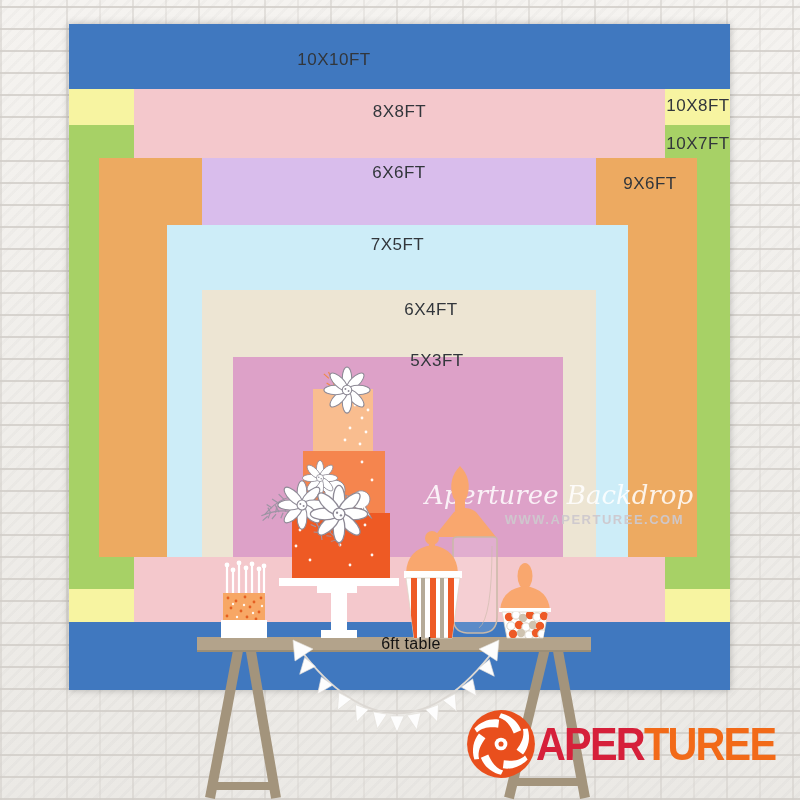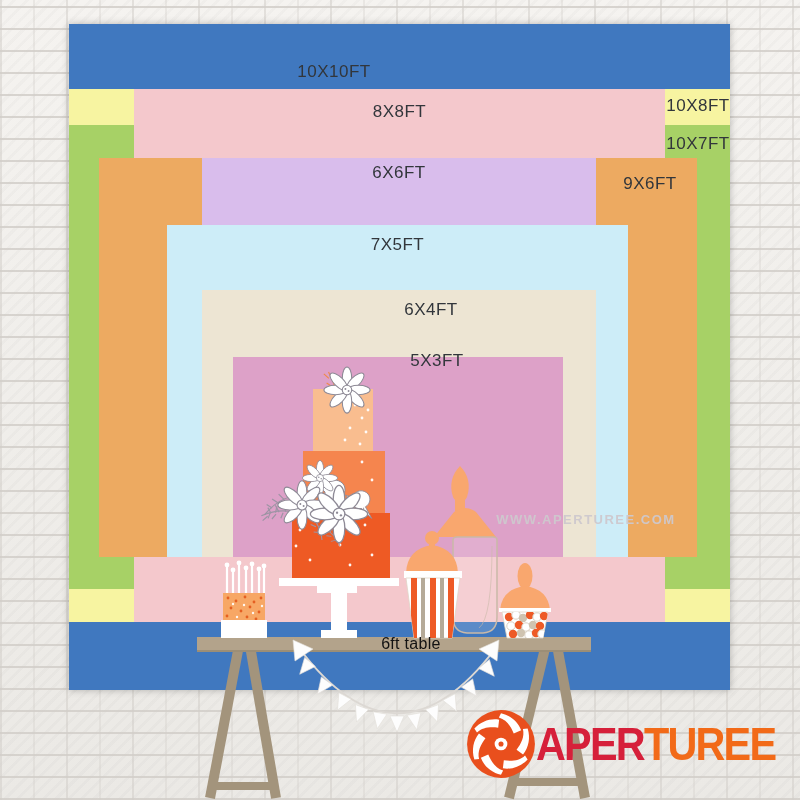--- a/index.html
+++ b/index.html
@@ -20,35 +20,35 @@
   .r-10x7 {left:69px; top:125px; width:661px;height:464px;}
   .r-8x8  {left:134px;top:89px;  width:531px;height:533px;}
   .r-9x6  {left:99px; top:158px; width:598px;height:399px;}
   .r-6x6  {left:202px;top:158px; width:394px;height:399px;}
   .r-7x5  {left:167px;top:225px; width:461px;height:332px;}
   .r-6x4  {left:202px;top:290px; width:394px;height:267px;}
   .r-5x3  {left:233px;top:357px; width:330px;height:200px;}
   
   .size-label{position:absolute;font-size:17px;color:#32363b;letter-spacing:.5px;
     text-align:center;white-space:nowrap;z-index:40;}
-  .l-10x10{left:69px; top:62px; width:530px;}
+  .l-10x10{left:69px; top:50px; width:530px;}
   .l-8x8  {left:134px;top:102px;width:531px;}
   .l-10x8 {left:665px;top:96px; width:66px;}
   .l-10x7 {left:663px;top:134px;width:70px;text-align:center;}
   .l-6x6  {left:202px;top:163px;width:394px;}
   .l-9x6  {left:610px;top:174px;width:80px;}
   .l-7x5  {left:167px;top:235px;width:461px;}
   .l-6x4  {left:202px;top:300px;width:394px;padding-left:32px;}
   .l-5x3  {left:233px;top:351px;width:330px;margin-left:39px;}
   .l-table{left:197px;top:635px;width:428px;font-size:16px;color:#121212;letter-spacing:.3px;}
   
   .wm-script{position:absolute;left:414px;top:480px;width:290px;text-align:center;z-index:20;
     font-family:"DejaVu Serif",serif;font-style:italic;font-size:26px;
     color:rgba(255,255,255,.85);}
-  .wm-url{position:absolute;left:488px;top:512px;width:196px;text-align:center;z-index:20;
+  .wm-url{position:absolute;left:488px;top:512px;width:196px;text-align:right;z-index:20;
     font-size:13px;font-weight:bold;letter-spacing:1.5px;color:rgba(206,200,206,.95);}
   
   .props{position:absolute;inset:0;z-index:30;pointer-events:none;}
   
   .logo{position:absolute;left:466px;top:709px;z-index:50;display:flex;align-items:center;}
   .logo-icon{width:70px;height:70px;flex:0 0 auto;}
   .logo-text{font-weight:bold;font-size:47px;line-height:70px;letter-spacing:-2px;
     transform:scaleX(.88);transform-origin:left center;white-space:nowrap;}
   .logo-red{color:#d6203a;}
   .logo-orange{color:#f26a18;}
@@ -63,20 +63,21 @@
   <div class="rect r-10x10" style="background-color: rgb(64, 120, 191);"></div>
   <div class="rect r-10x8" style="background-color: rgb(247, 244, 161);"></div>
   <div class="rect r-10x7" style="background-color: rgb(167, 209, 102);"></div>
   <div class="rect r-8x8" style="background-color: rgb(244, 200, 204);"></div>
   <div class="rect r-9x6" style="background-color: rgb(237, 170, 97);"></div>
   <div class="rect r-6x6" style="background-color: rgb(217, 189, 236);"></div>
   <div class="rect r-7x5" style="background-color: rgb(205, 237, 248);"></div>
   <div class="rect r-6x4" style="background-color: rgb(237, 229, 211);"></div>
   <div class="rect r-5x3" style="background-color: rgb(221, 161, 200);"></div>
 
+  <div class="wm-script">Aperturee Backdrop</div>
   <div class="wm-url">WWW.APERTUREE.COM</div>
 
   <svg class="props" viewBox="0 0 800 800">
     <defs>
       <g id="daisy">
         <g fill="#ffffff" stroke="#8e8a96" stroke-width="1">
           <ellipse rx="4.5" ry="11" cy="-11"></ellipse>
           <ellipse rx="4.5" ry="11" cy="-11" transform="rotate(45)"></ellipse>
           <ellipse rx="4.5" ry="11" cy="-11" transform="rotate(90)"></ellipse>
           <ellipse rx="4.5" ry="11" cy="-11" transform="rotate(135)"></ellipse>

